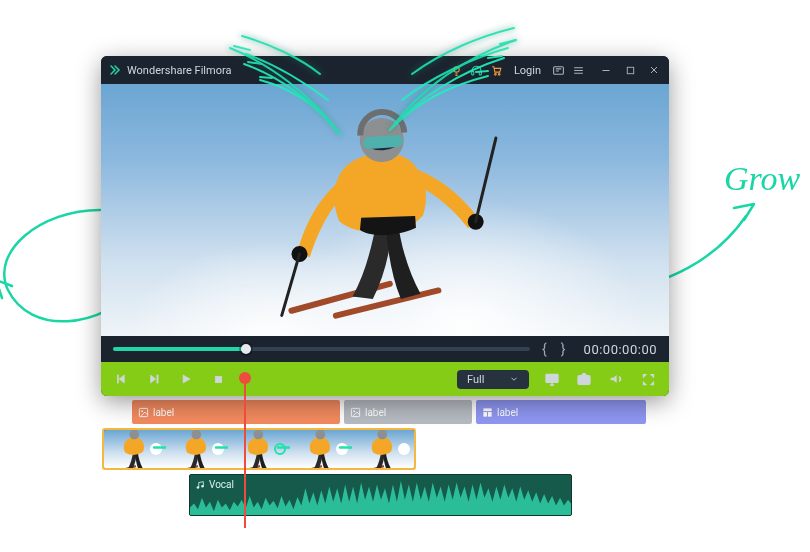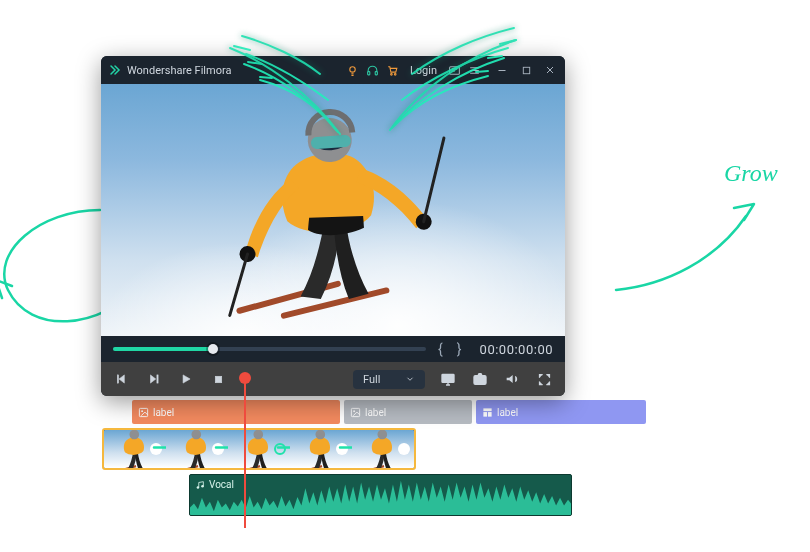--- a/index.html
+++ b/index.html
@@ -2,27 +2,27 @@
 <html><head>
 <meta charset="utf-8">
 <style>
   * { box-sizing: border-box; margin: 0; padding: 0; }
   html, body { width: 810px; height: 552px; font-family: -apple-system, Segoe UI, Roboto, sans-serif; background: transparent; position: relative; overflow: hidden; }
   body { position: relative; }
 
   
   .deco { position: absolute; pointer-events: none; }
   .deco svg { overflow: visible; }
-  .grow-text { position: absolute; color: #19d6a5; font-family: "Brush Script MT", "Comic Sans MS", cursive; font-size: 24px; font-style: italic; }
+  .grow-text { position: absolute; color: #19d6a5; font-family: "Brush Script MT", "Comic Sans MS", cursive; font-size: 34px; font-style: italic; }
 
   
   .window {
     position: absolute;
     left: 101px; top: 56px;
-    width: 464px;
+    width: 568px;
     background: #1b242e;
     border-radius: 6px;
     box-shadow: 0 6px 24px rgba(0,0,0,.4);
     overflow: hidden;
   }
   .titlebar {
     height: 28px;
     display: flex;
     align-items: center;
     padding: 0 8px;
@@ -66,21 +66,21 @@
   .track .fill { position:absolute; left:0; top:0; bottom:0; width:32%; background:#20d7a5; border-radius:2px;}
   .track .handle { position:absolute; top:50%; left:32%; transform:translate(-50%,-50%); width:10px; height:10px; border-radius:50%; background:#e6e9ee; box-shadow:0 0 0 2px rgba(0,0,0,.3);}
   .brace { color:#9ca9b8; font-size:14px; padding:0 2px;}
   .timecode { color:#cfd6de; font-size:13px; font-variant-numeric: tabular-nums; letter-spacing:.5px; margin-left:6px;}
 
   .controls {
     height: 34px;
     display:flex; align-items:center;
     padding: 0 12px;
     gap:14px;
-    background:#404040;
+    background:#84cc16;
   }
   .cbtn { width:18px; height:18px; display:flex; align-items:center; justify-content:center; cursor:pointer; }
   .cbtn svg { fill:#cfd6de; stroke:#cfd6de; }
   .controls .gap { flex:1; }
   .quality {
     display:flex; align-items:center; gap:6px;
     background:#27323f; border-radius:4px;
     padding: 3px 10px;
     color:#cfd6de; font-size:11px; cursor:pointer;
     min-width:72px; justify-content:space-between;

